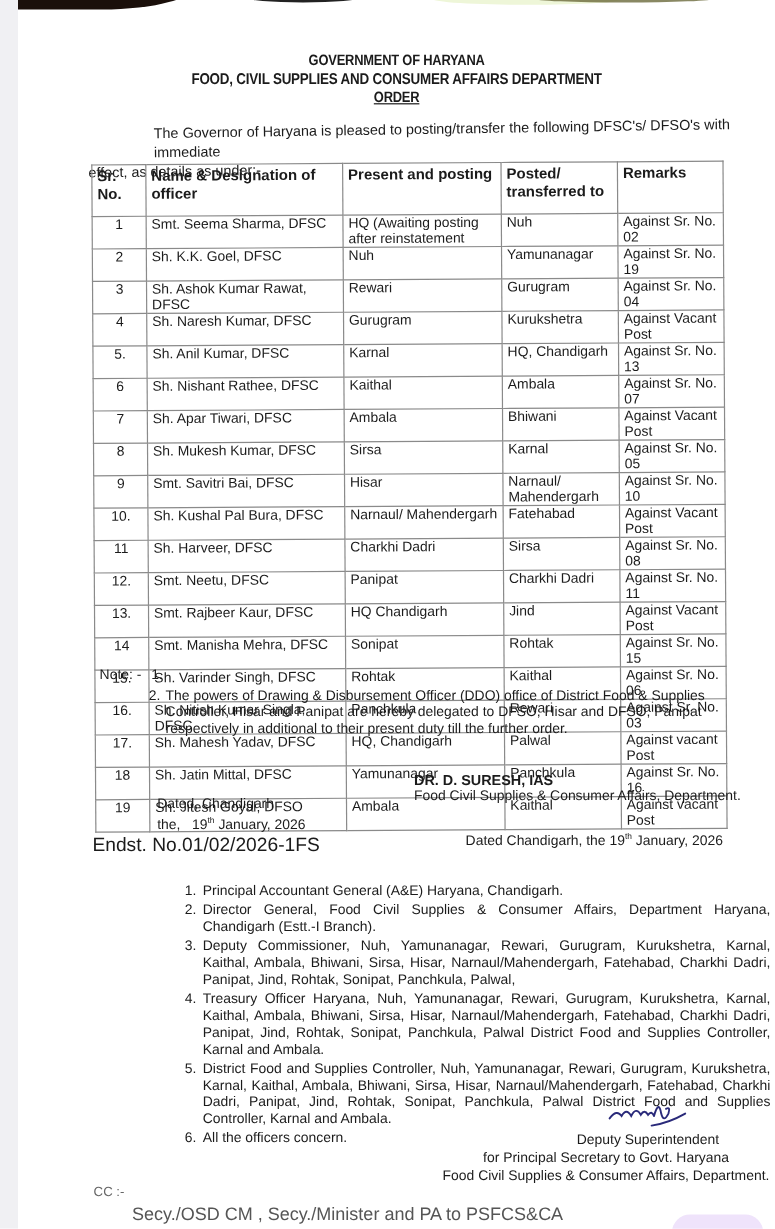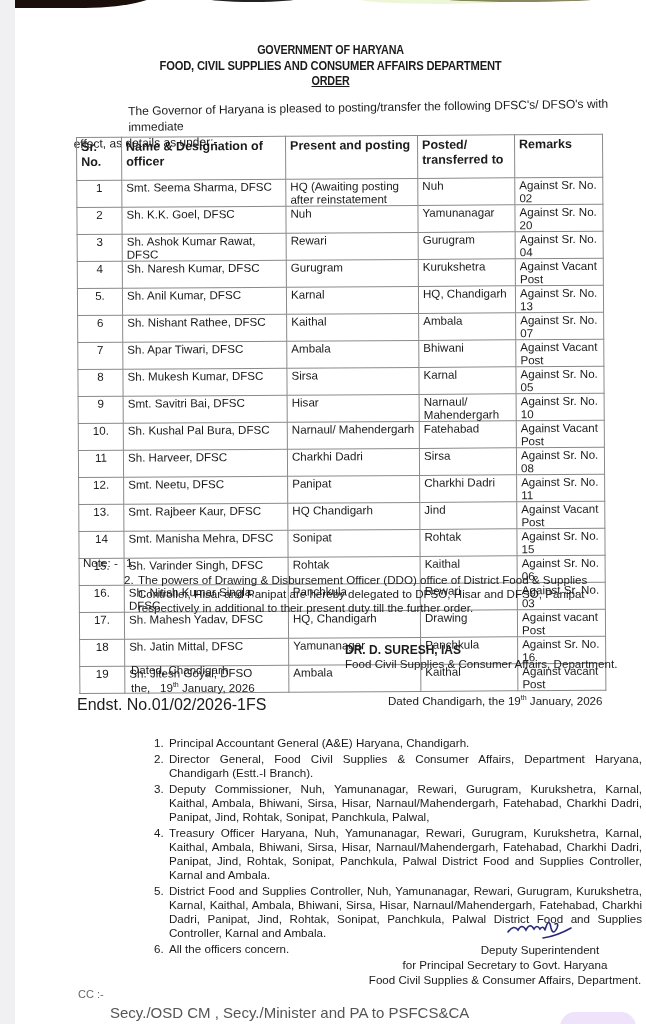--- a/index.html
+++ b/index.html
@@ -88,21 +88,21 @@
           <td>Smt. Seema Sharma, DFSC</td>
           <td>HQ (Awaiting posting after reinstatement</td>
           <td>Nuh</td>
           <td>Against Sr. No. 02</td>
         </tr>
         <tr>
           <td class="sr">2</td>
           <td>Sh. K.K. Goel, DFSC</td>
           <td>Nuh</td>
           <td>Yamunanagar</td>
-          <td>Against Sr. No. 20</td>
+          <td>Against Sr. No. 19</td>
         </tr>
         <tr>
           <td class="sr">3</td>
           <td>Sh. Ashok Kumar Rawat, DFSC</td>
           <td>Rewari</td>
           <td>Gurugram</td>
           <td>Against Sr. No. 04</td>
         </tr>
         <tr>
           <td class="sr">4</td>
@@ -192,21 +192,21 @@
           <td class="sr">16.</td>
           <td>Sh. Nitish Kumar Singla, DFSC</td>
           <td>Panchkula</td>
           <td>Rewari</td>
           <td>Against Sr. No. 03</td>
         </tr>
         <tr>
           <td class="sr">17.</td>
           <td>Sh. Mahesh Yadav, DFSC</td>
           <td>HQ, Chandigarh</td>
-          <td>Drawing</td>
+          <td>Palwal</td>
           <td>Against vacant Post</td>
         </tr>
         <tr>
           <td class="sr">18</td>
           <td>Sh. Jatin Mittal, DFSC</td>
           <td>Yamunanagar</td>
           <td>Panchkula</td>
           <td>Against Sr. No. 16</td>
         </tr>
         <tr>

